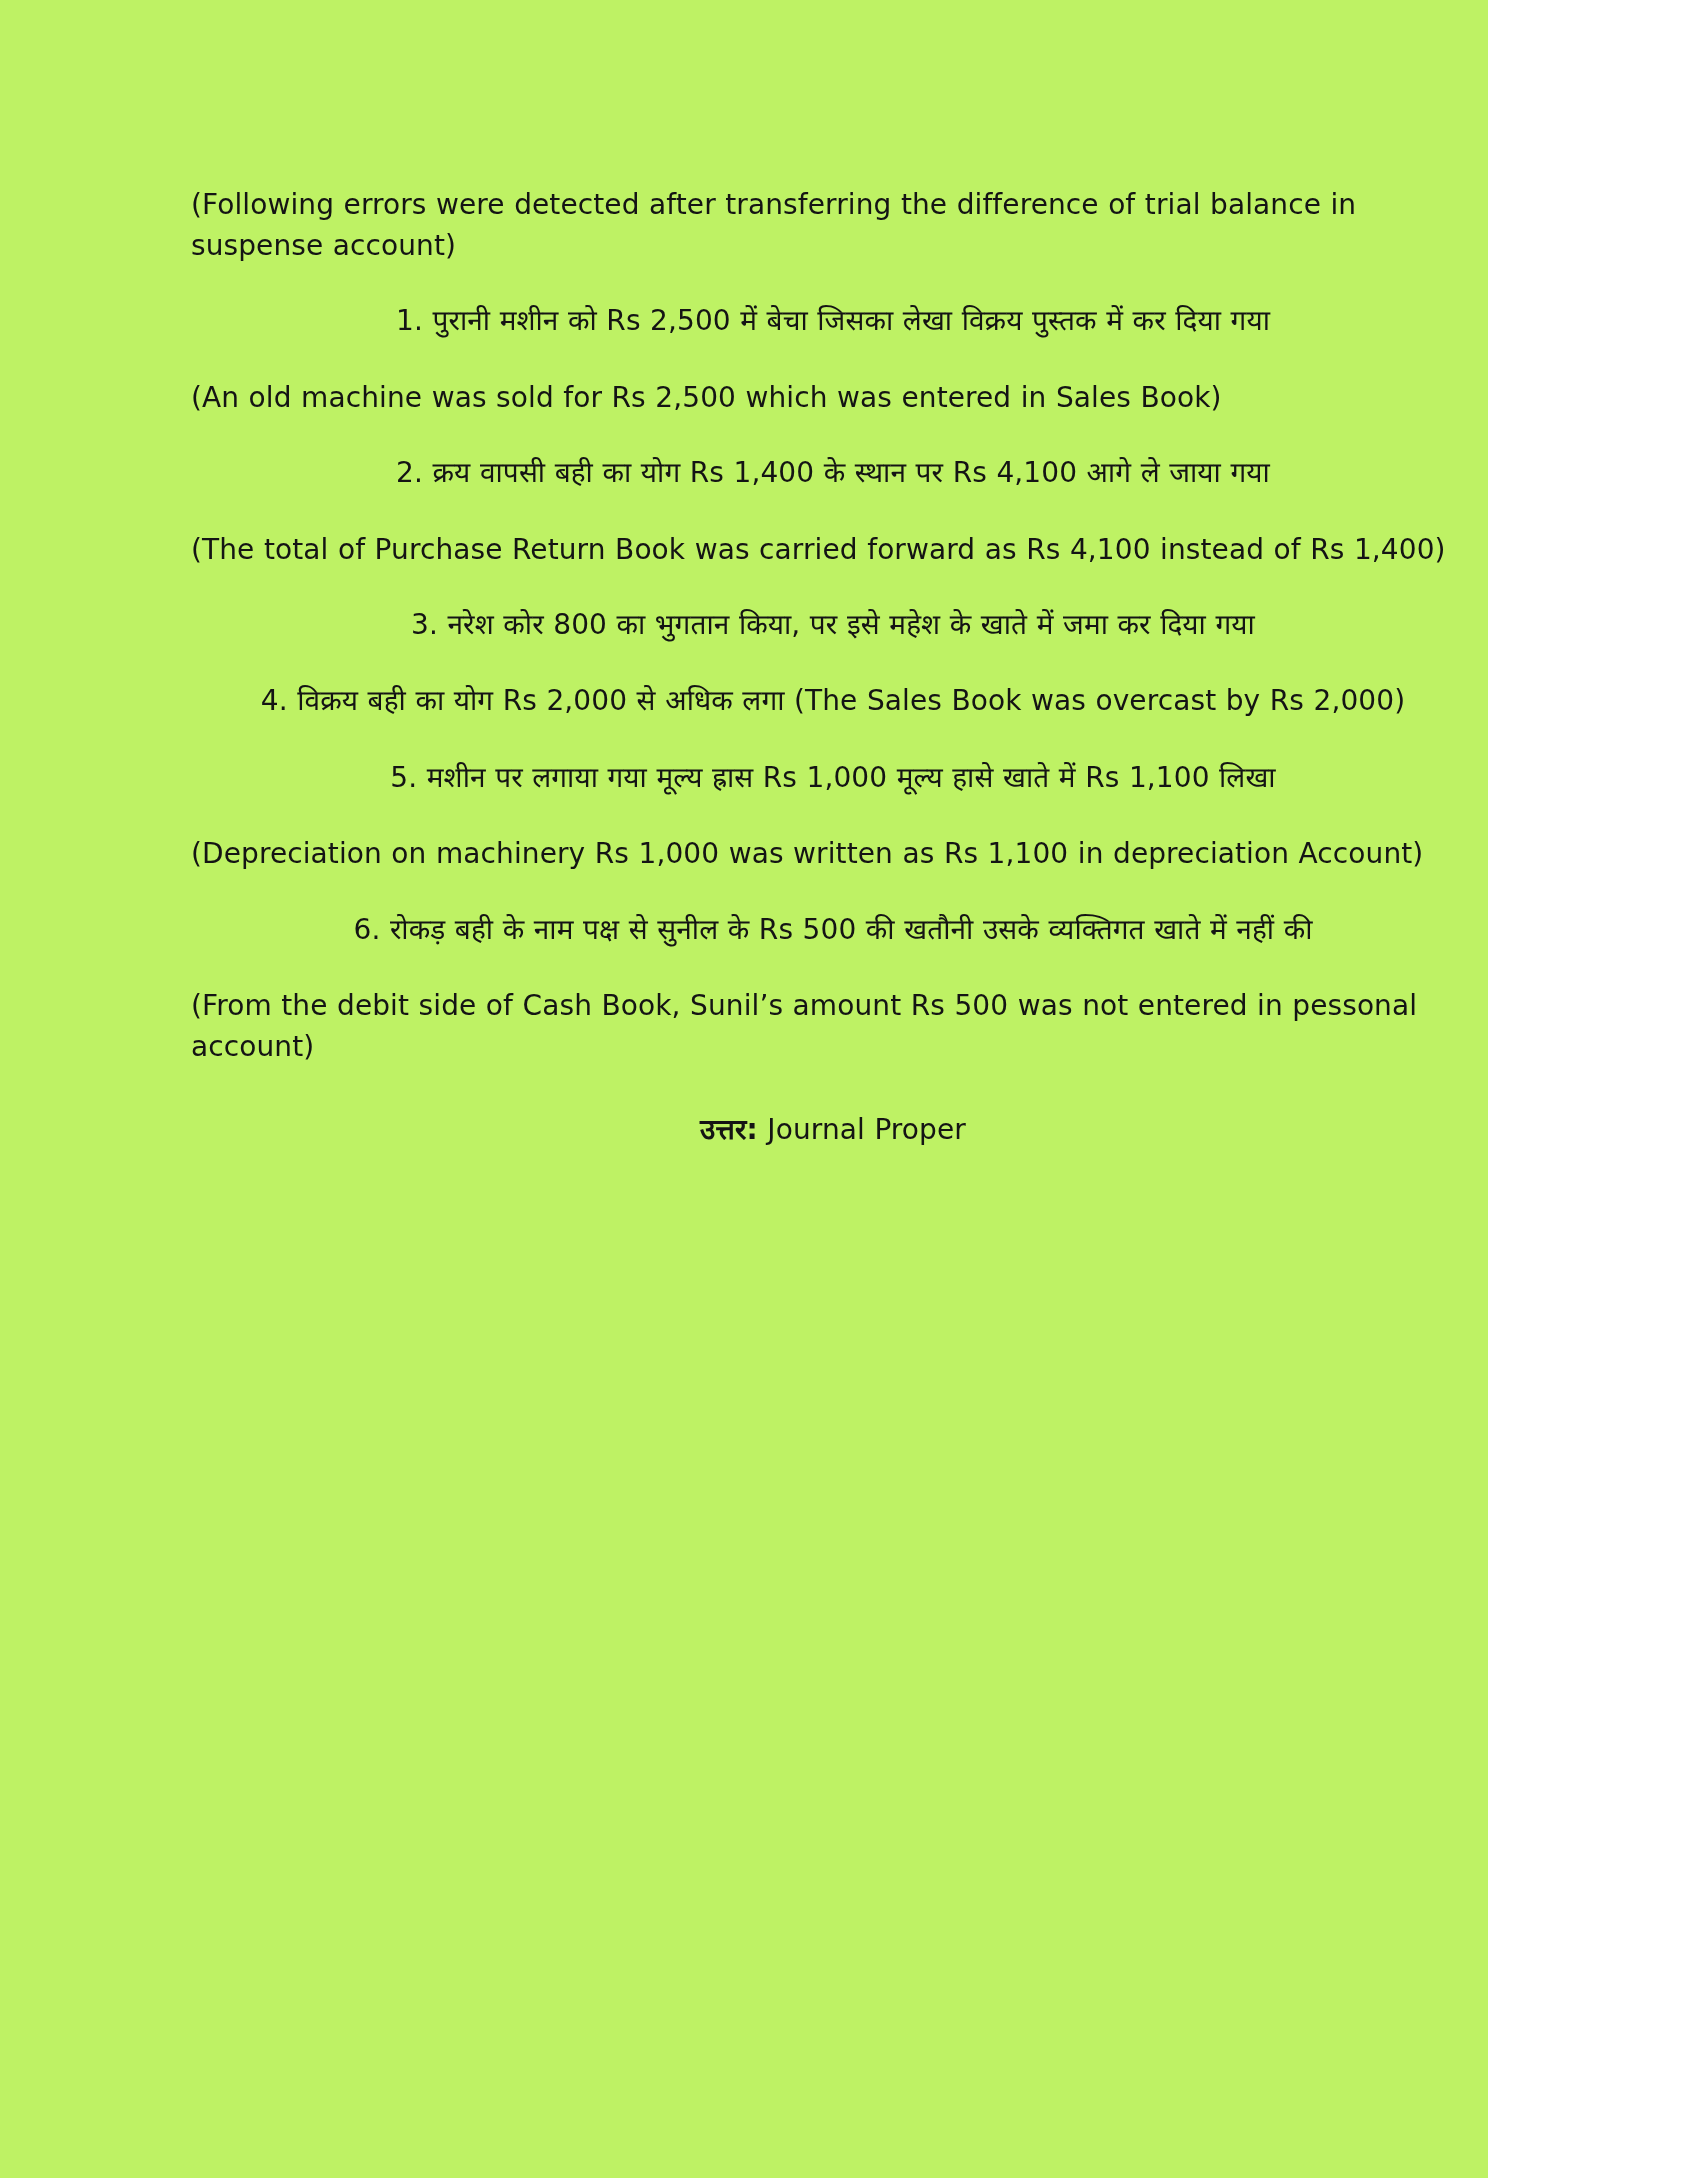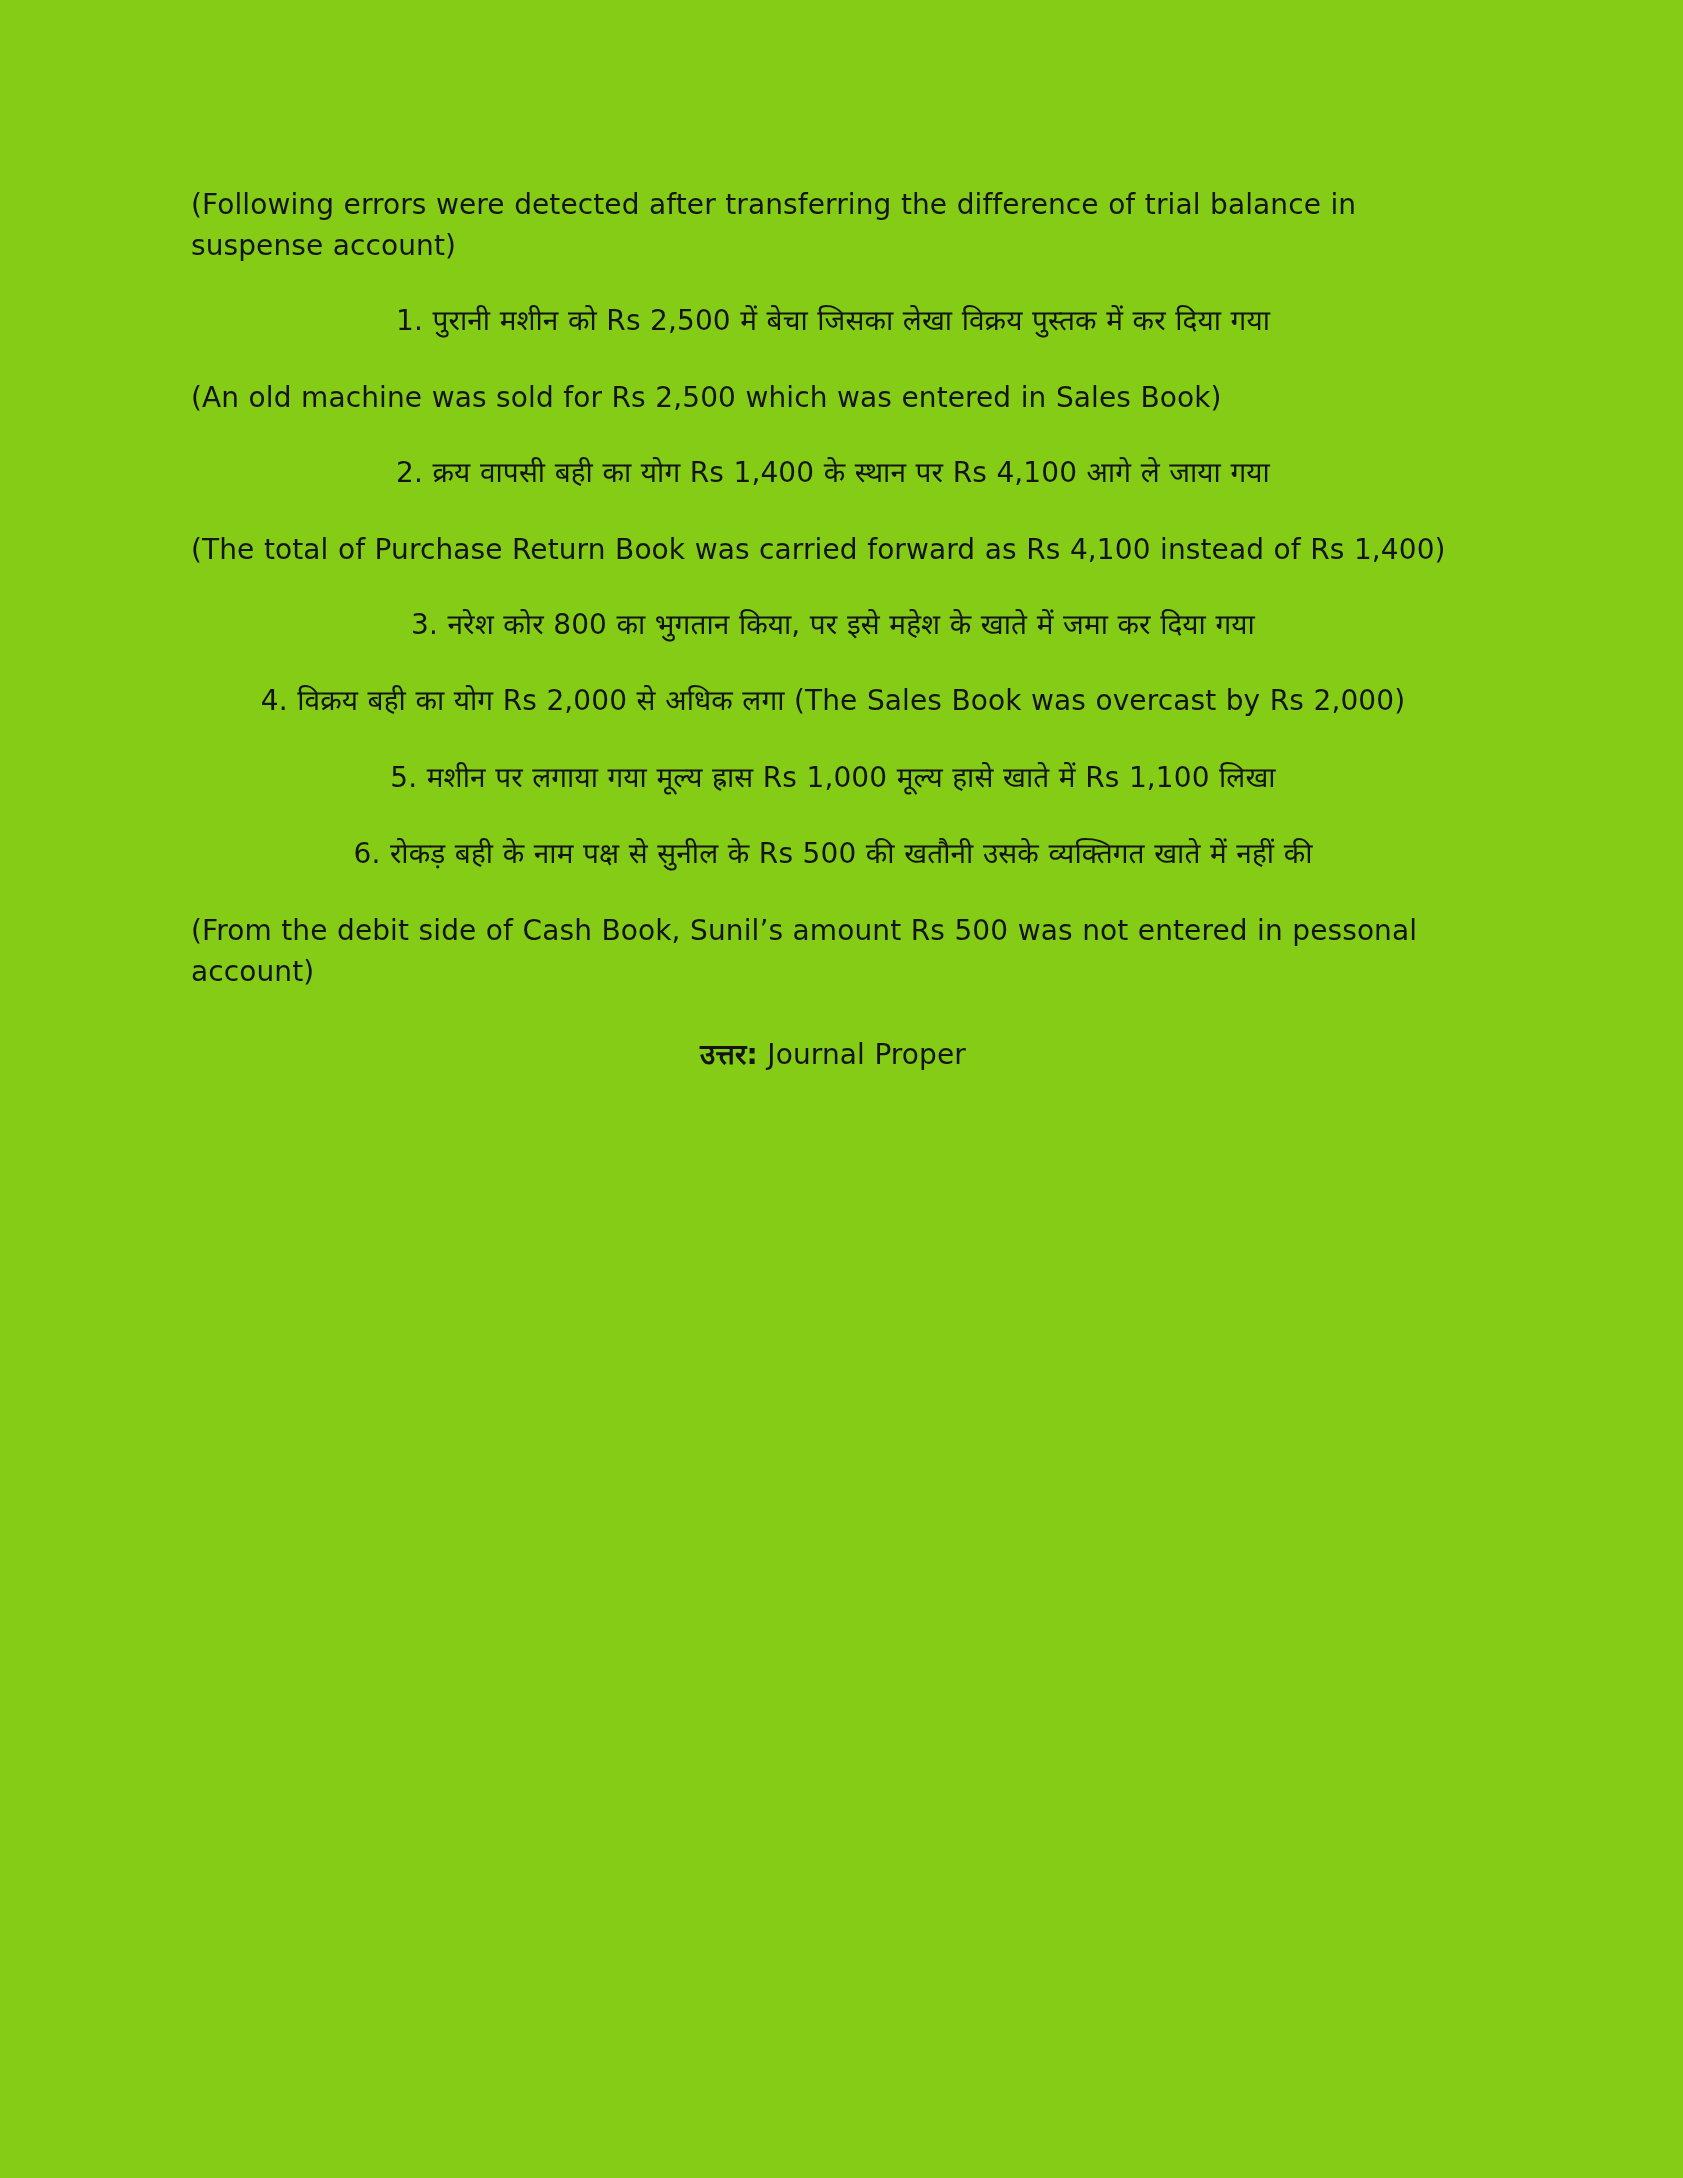--- a/index.html
+++ b/index.html
@@ -10,23 +10,23 @@
   body {
     width: 1683px;
     height: 2178px;
     font-family: "DejaVu Sans", "Liberation Sans", sans-serif;
     color: #141414;
     -webkit-font-smoothing: antialiased;
   }
 
   .page {
     position: relative;
-    width: 1683px;
+    width: 1488px;
     height: 2178px;
-    background: #84cc16;
+    background: #bef264;
     box-sizing: border-box;
   }
 
   .content {
     position: absolute;
     left: 191px;
     top: 184px;
     width: 1284px;
   }
 
@@ -70,20 +70,21 @@
     <p class="para">(An old machine was sold for Rs 2,500 which was entered in Sales Book)</p>
 
     <p class="para hi">2. क्रय वापसी बही का योग Rs 1,400 के स्थान पर Rs 4,100 आगे ले जाया गया</p>
     <p class="para">(The total of Purchase Return Book was carried forward as Rs 4,100 instead of Rs 1,400)</p>
 
     <p class="para hi">3. नरेश कोर 800 का भुगतान किया, पर इसे महेश के खाते में जमा कर दिया गया</p>
 
     <p class="para hi">4. विक्रय बही का योग Rs 2,000 से अधिक लगा (The Sales Book was overcast by Rs 2,000)</p>
 
     <p class="para hi">5. मशीन पर लगाया गया मूल्य ह्रास Rs 1,000 मूल्य हासे खाते में Rs 1,100 लिखा</p>
+    <p class="para">(Depreciation on machinery Rs 1,000 was written as Rs 1,100 in depreciation Account)</p>
 
     <p class="para hi">6. रोकड़ बही के नाम पक्ष से सुनील के Rs 500 की खतौनी उसके व्यक्तिगत खाते में नहीं की</p>
     <p class="para">(From the debit side of Cash Book, Sunil’s amount Rs 500 was not entered in pessonal account)</p>
 
     <p class="para answer"><span class="answer-label">उत्तर:</span><span> </span><span>Journal Proper</span></p>
 
   </div>
 </div>
 
 

